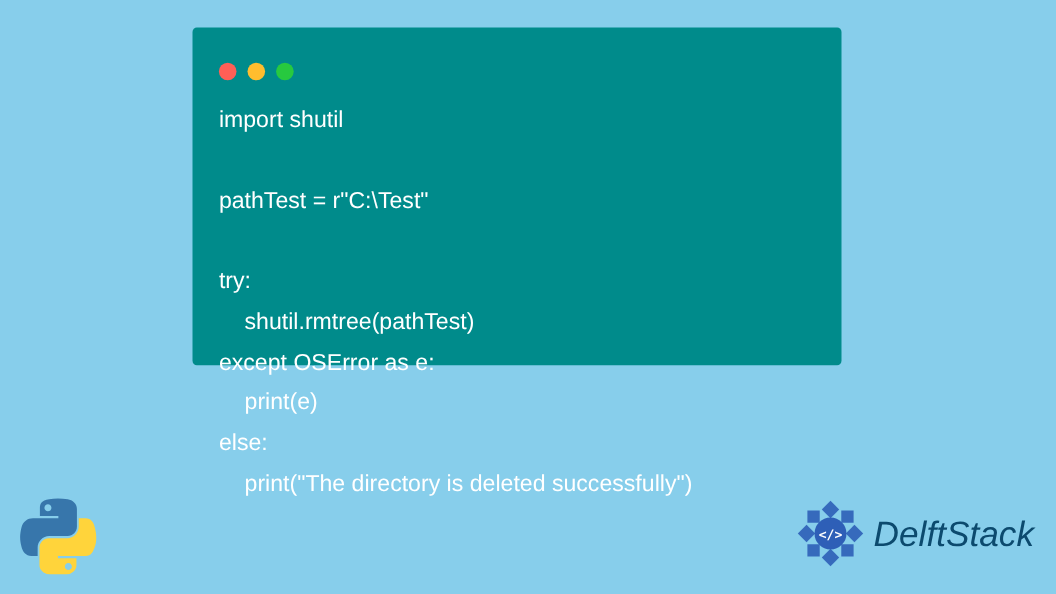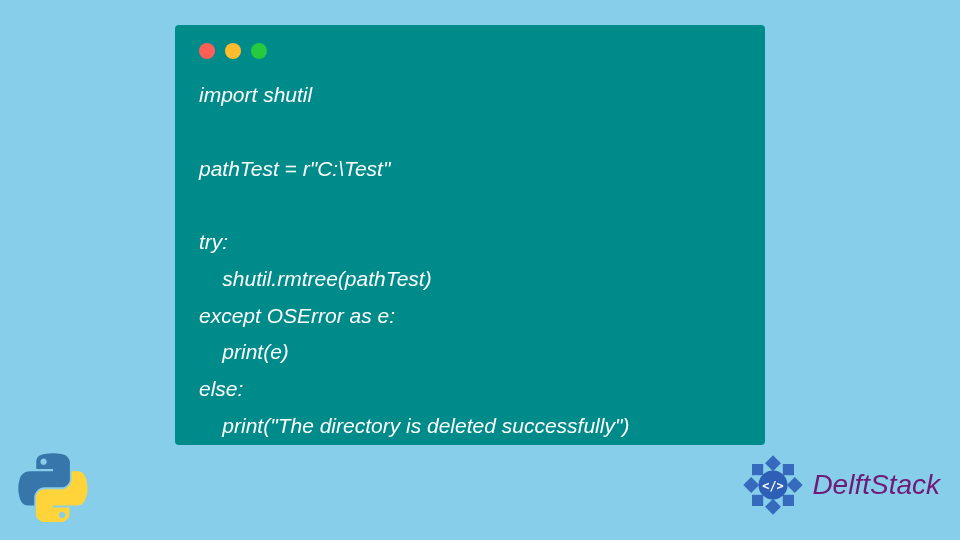--- a/index.html
+++ b/index.html
@@ -12,25 +12,24 @@
       height: 540px;
       background-color: #87CEEB;
       position: relative;
       font-family: -apple-system, BlinkMacSystemFont, 'Segoe UI', sans-serif;
     }
     .code-window {
       position: absolute;
       top: 25px;
       left: 175px;
       width: 590px;
-      height: 420px;
+      height: 307px;
       background-color: #008B8B;
       border-radius: 4px;
-      padding: 18px 24px;
-      font-style: italic;
+      padding: 32px 24px;
     }
     .traffic-lights {
       display: flex;
       gap: 10px;
       margin-bottom: 18px;
     }
     .traffic-light {
       width: 16px;
       height: 16px;
       border-radius: 50%;
@@ -58,23 +57,23 @@
       right: 20px;
       display: flex;
       align-items: center;
       gap: 6px;
     }
     .delftstack-badge {
       width: 66px;
       height: 66px;
     }
     .delftstack-text {
-      font-size: 28px;
+      font-size: 32px;
       font-weight: 500;
-      color: #701a75;
+      color: #0c4a6e;
       font-style: italic;
     }
   </style>
 </head>
 <body>
 
 <div class="code-window">
   <div class="traffic-lights">
     <div class="traffic-light tl-red"></div>
     <div class="traffic-light tl-yellow"></div>

